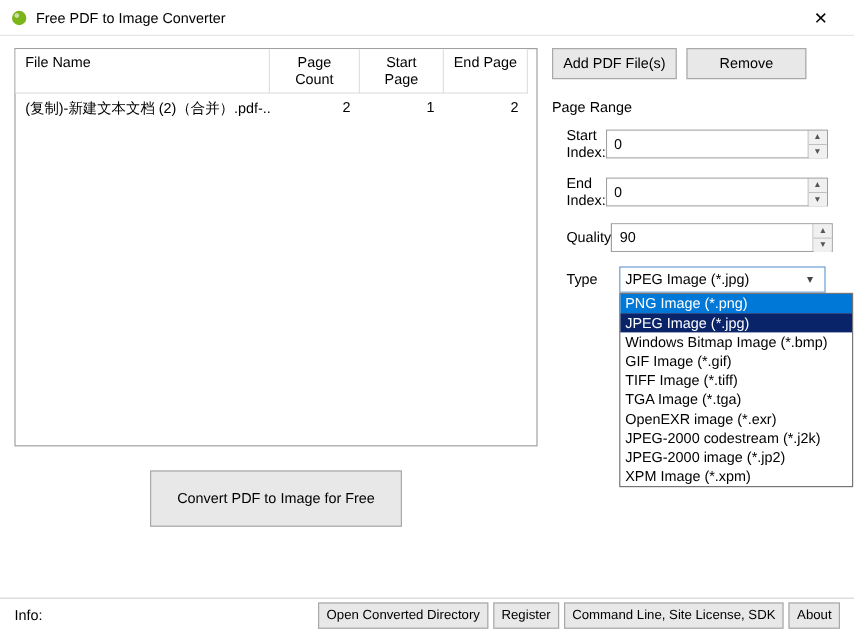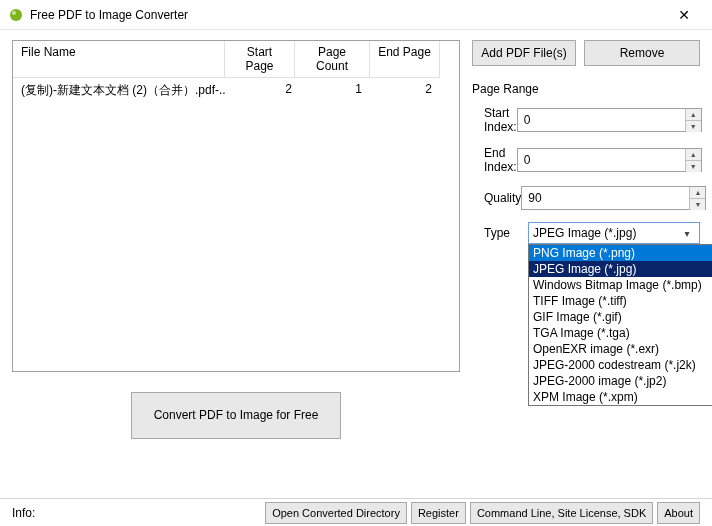--- a/index.html
+++ b/index.html
@@ -3,21 +3,21 @@
 <meta charset="utf-8">
 <style>
 * { box-sizing: border-box; margin: 0; padding: 0; font-family: "Segoe UI", Tahoma, sans-serif; font-size: 12px; }
 body { background: #fff; width: 712px; height: 526px; overflow: hidden; }
 
 .titlebar { height: 30px; display: flex; align-items: center; padding: 0 8px; border-bottom: 1px solid #e5e5e5; }
 .titlebar .icon { width: 16px; height: 16px; margin-right: 6px; }
 .titlebar .title { flex: 1; }
 .titlebar .close { width: 40px; text-align: center; font-size: 14px; }
 
-.content { padding: 10px 12px 6px 12px; display: flex; gap: 12px; height: 434px; }
+.content { padding: 10px 24px 6px 12px; display: flex; gap: 12px; height: 434px; }
 
 .left { flex: 1; display: flex; flex-direction: column; }
 .filelist { border: 1px solid #a0a0a0; height: 332px; background: #fff; }
 .filelist .header { display: flex; }
 .filelist .header .col { padding: 4px 8px; border-right: 1px solid #e0e0e0; border-bottom: 1px solid #e0e0e0; background: #fff; }
 .filelist .col-fn { width: 212px; }
 .filelist .col-pc { width: 75px; text-align: center; }
 .filelist .col-sp { width: 70px; text-align: center; }
 .filelist .col-ep { width: 70px; text-align: center; border-right: none; }
 .filelist .row { display: flex; padding: 2px 0; }
@@ -27,21 +27,21 @@
 .filelist .cell-sp { width: 70px; text-align: right; padding-right: 24px; }
 .filelist .cell-ep { width: 70px; text-align: right; padding-right: 14px; }
 
 .convert-wrap { flex: 1; display: flex; align-items: center; justify-content: center; }
 .convert-btn { width: 210px; height: 47px; background: #e8e8e8; border: 1px solid #a8a8a8; cursor: pointer; }
 
 .right { width: 228px; position: relative; }
 .toprow { display: flex; gap: 8px; margin-bottom: 16px; }
 .btn { height: 26px; background: #e8e8e8; border: 1px solid #a8a8a8; cursor: pointer; }
 .btn-add { width: 104px; }
-.btn-remove { width: 116px; }
+.btn-remove { width: 100px; }
 
 .group-title { margin-bottom: 10px; }
 .field-row { display: flex; align-items: center; margin-bottom: 12px; padding-left: 12px; }
 .field-row .label { width: 76px; }
 .spinbox { flex: 1; display: flex; height: 24px; border: 1px solid #a0a0a0; }
 .spinbox input { flex: 1; border: none; padding: 0 6px; outline: none; background: #fff; }
 .spinbox .spins { width: 16px; display: flex; flex-direction: column; border-left: 1px solid #c0c0c0; }
 .spinbox .spins div { flex: 1; font-size: 7px; text-align: center; line-height: 11px; color: #555; background: #f0f0f0; cursor: pointer; }
 .spinbox .spins div:first-child { border-bottom: 1px solid #c0c0c0; }
 .suffix { margin-left: 6px; width: 22px; }
@@ -73,22 +73,22 @@
   </span>
   <span class="title">Free PDF to Image Converter</span>
   <span class="close">✕</span>
 </div>
 
 <div class="content">
   <div class="left">
     <div class="filelist">
       <div class="header">
         <div class="col col-fn">File Name</div>
+        <div class="col col-pc">Page Count</div>
         <div class="col col-sp">Start Page</div>
-        <div class="col col-pc">Page Count</div>
         <div class="col col-ep">End Page</div>
       </div>
       <div id="rows">
           <div class="row">
             <div class="cell cell-fn">(复制)-新建文本文档 (2)（合并）.pdf-...</div>
             <div class="cell cell-pc">2</div>
             <div class="cell cell-sp">1</div>
             <div class="cell cell-ep">2</div>
           </div>
         </div>
@@ -143,22 +143,22 @@
     <div class="type-row" style="margin-top:5px">
       <span class="label">Type</span>
       <div class="combo">
         <span class="val">JPEG Image (*.jpg)</span>
         <span class="chev">▾</span>
       </div>
       <div class="dropdown" id="type-dropdown">
           <div class="opt hover">PNG Image (*.png)</div>
           <div class="opt sel">JPEG Image (*.jpg)</div>
           <div class="opt">Windows Bitmap Image (*.bmp)</div>
+          <div class="opt">GIF Image (*.gif)</div>
           <div class="opt">TIFF Image (*.tiff)</div>
-          <div class="opt">GIF Image (*.gif)</div>
           <div class="opt">TGA Image (*.tga)</div>
           <div class="opt">OpenEXR image (*.exr)</div>
           <div class="opt">JPEG-2000 codestream (*.j2k)</div>
           <div class="opt">JPEG-2000 image (*.jp2)</div>
           <div class="opt">XPM Image (*.xpm)</div>
         </div>
     </div>
   </div>
 </div>
 

